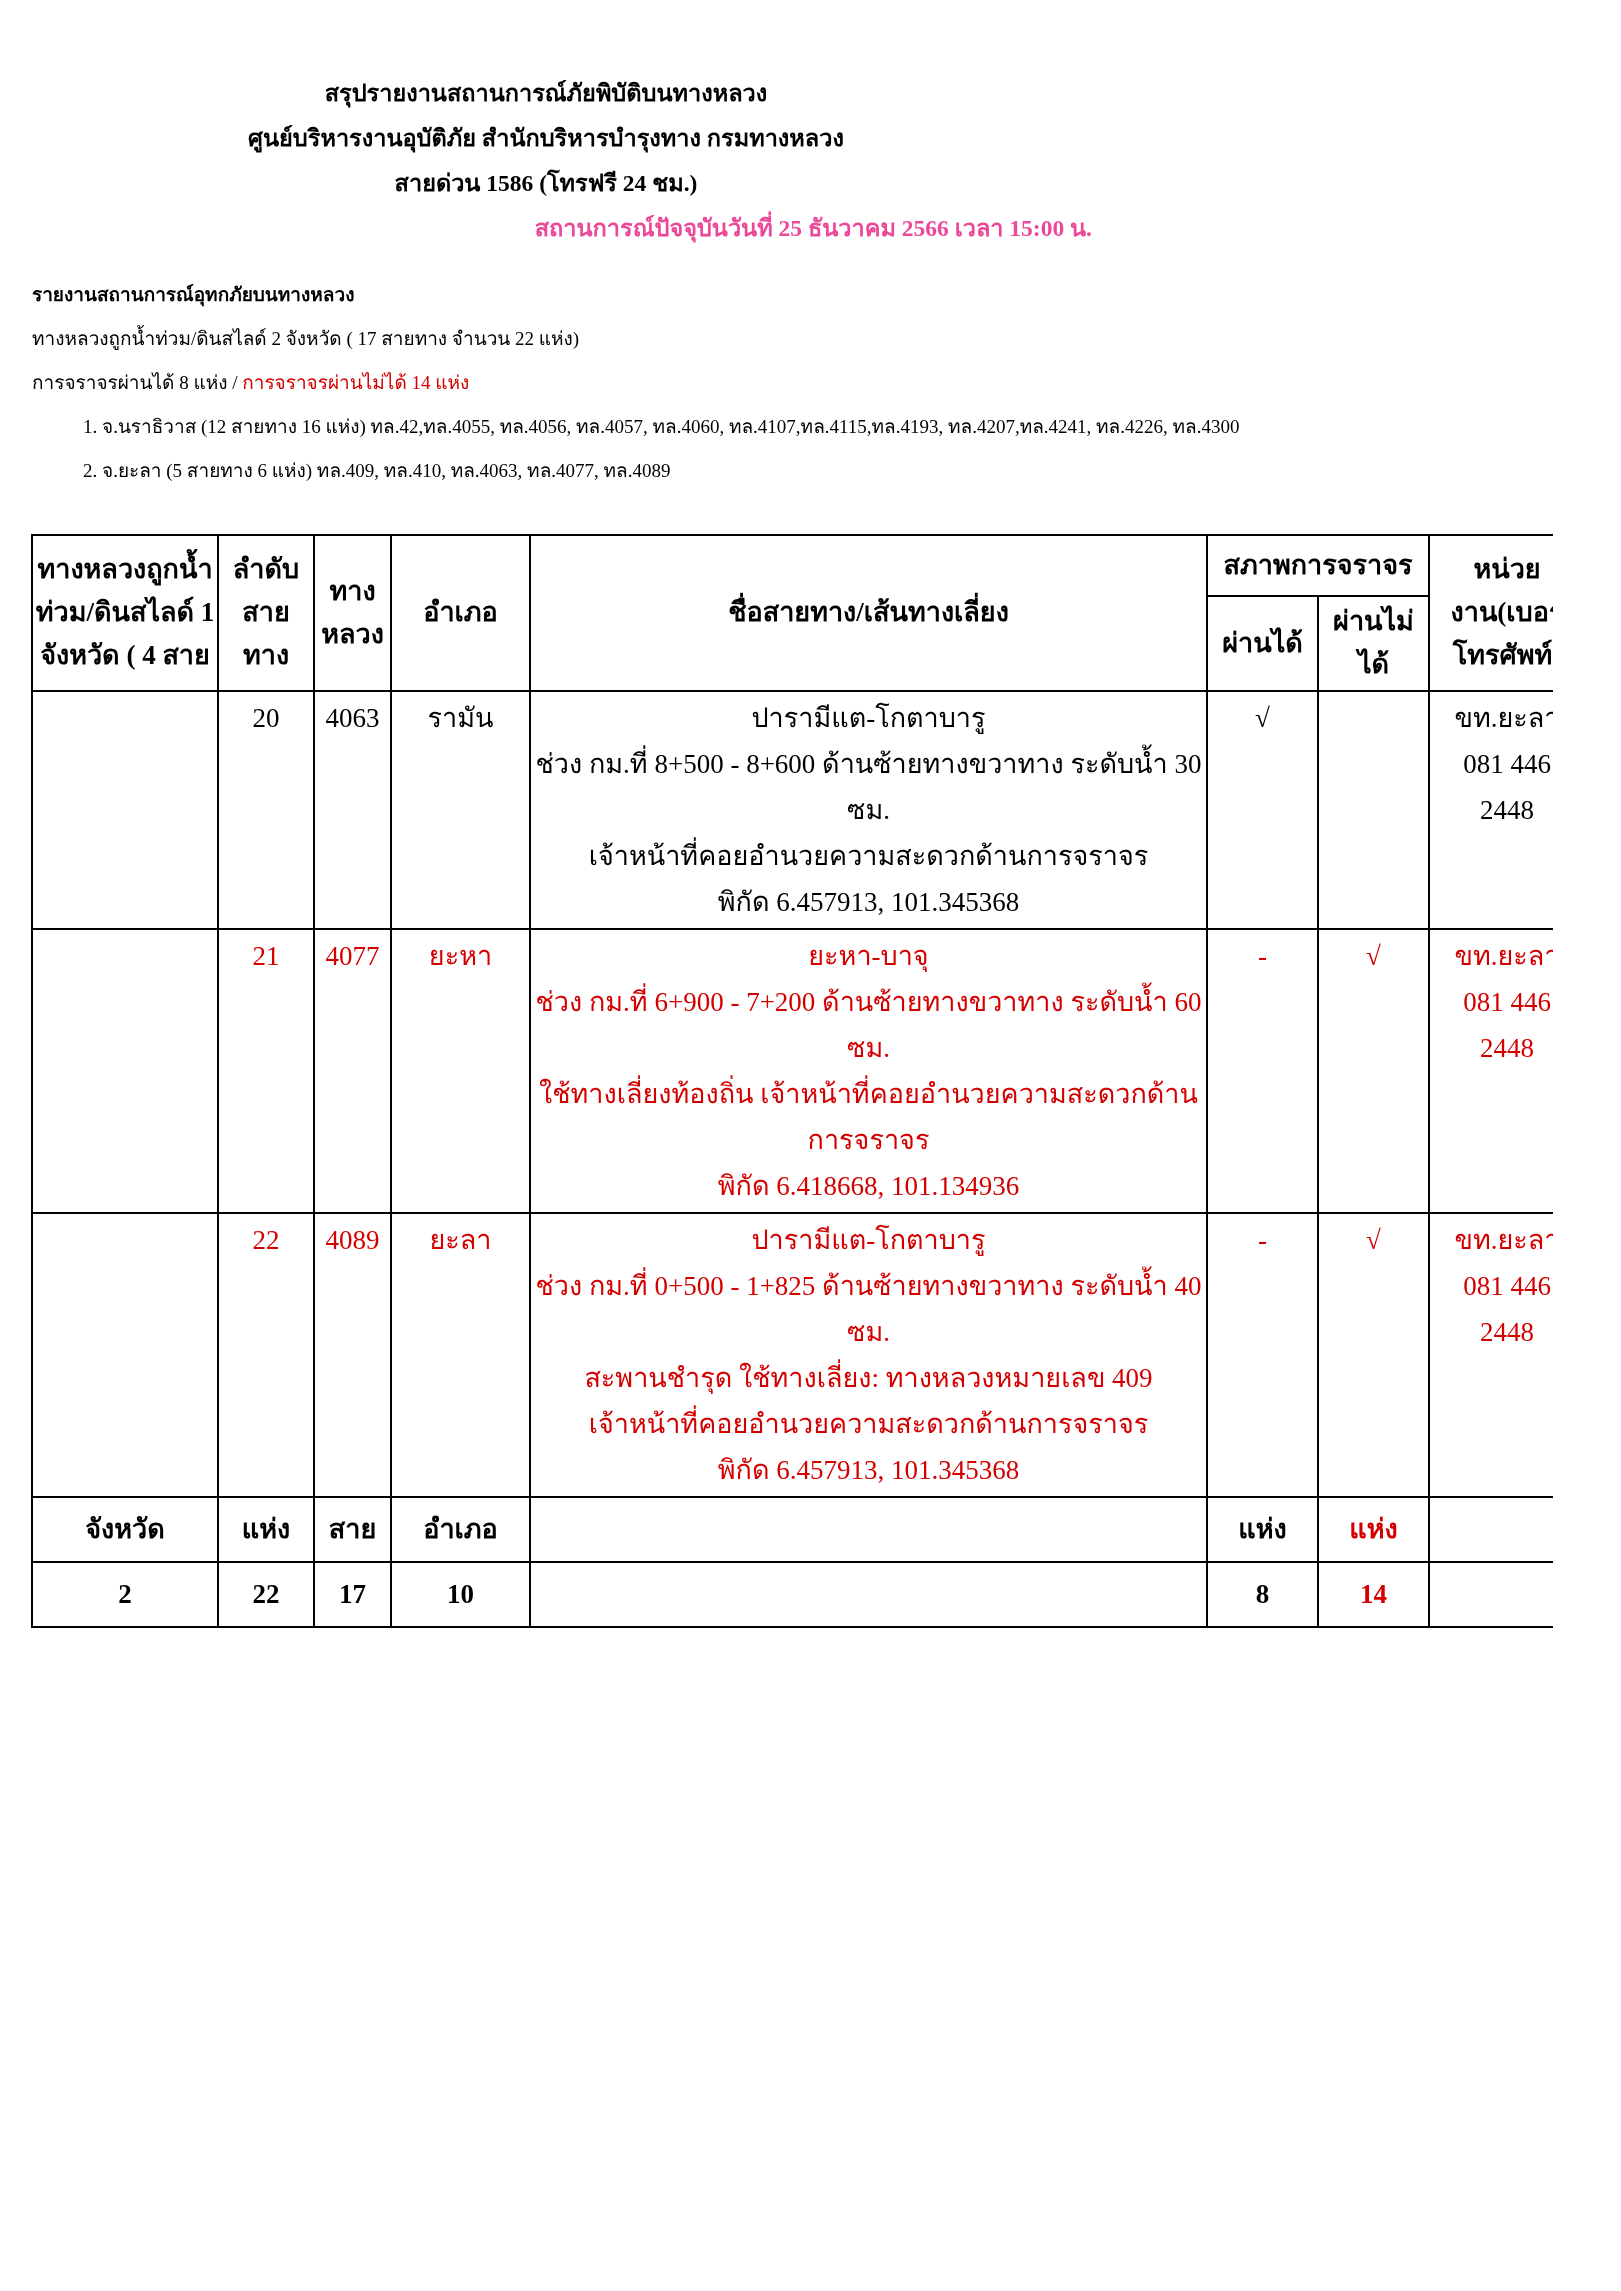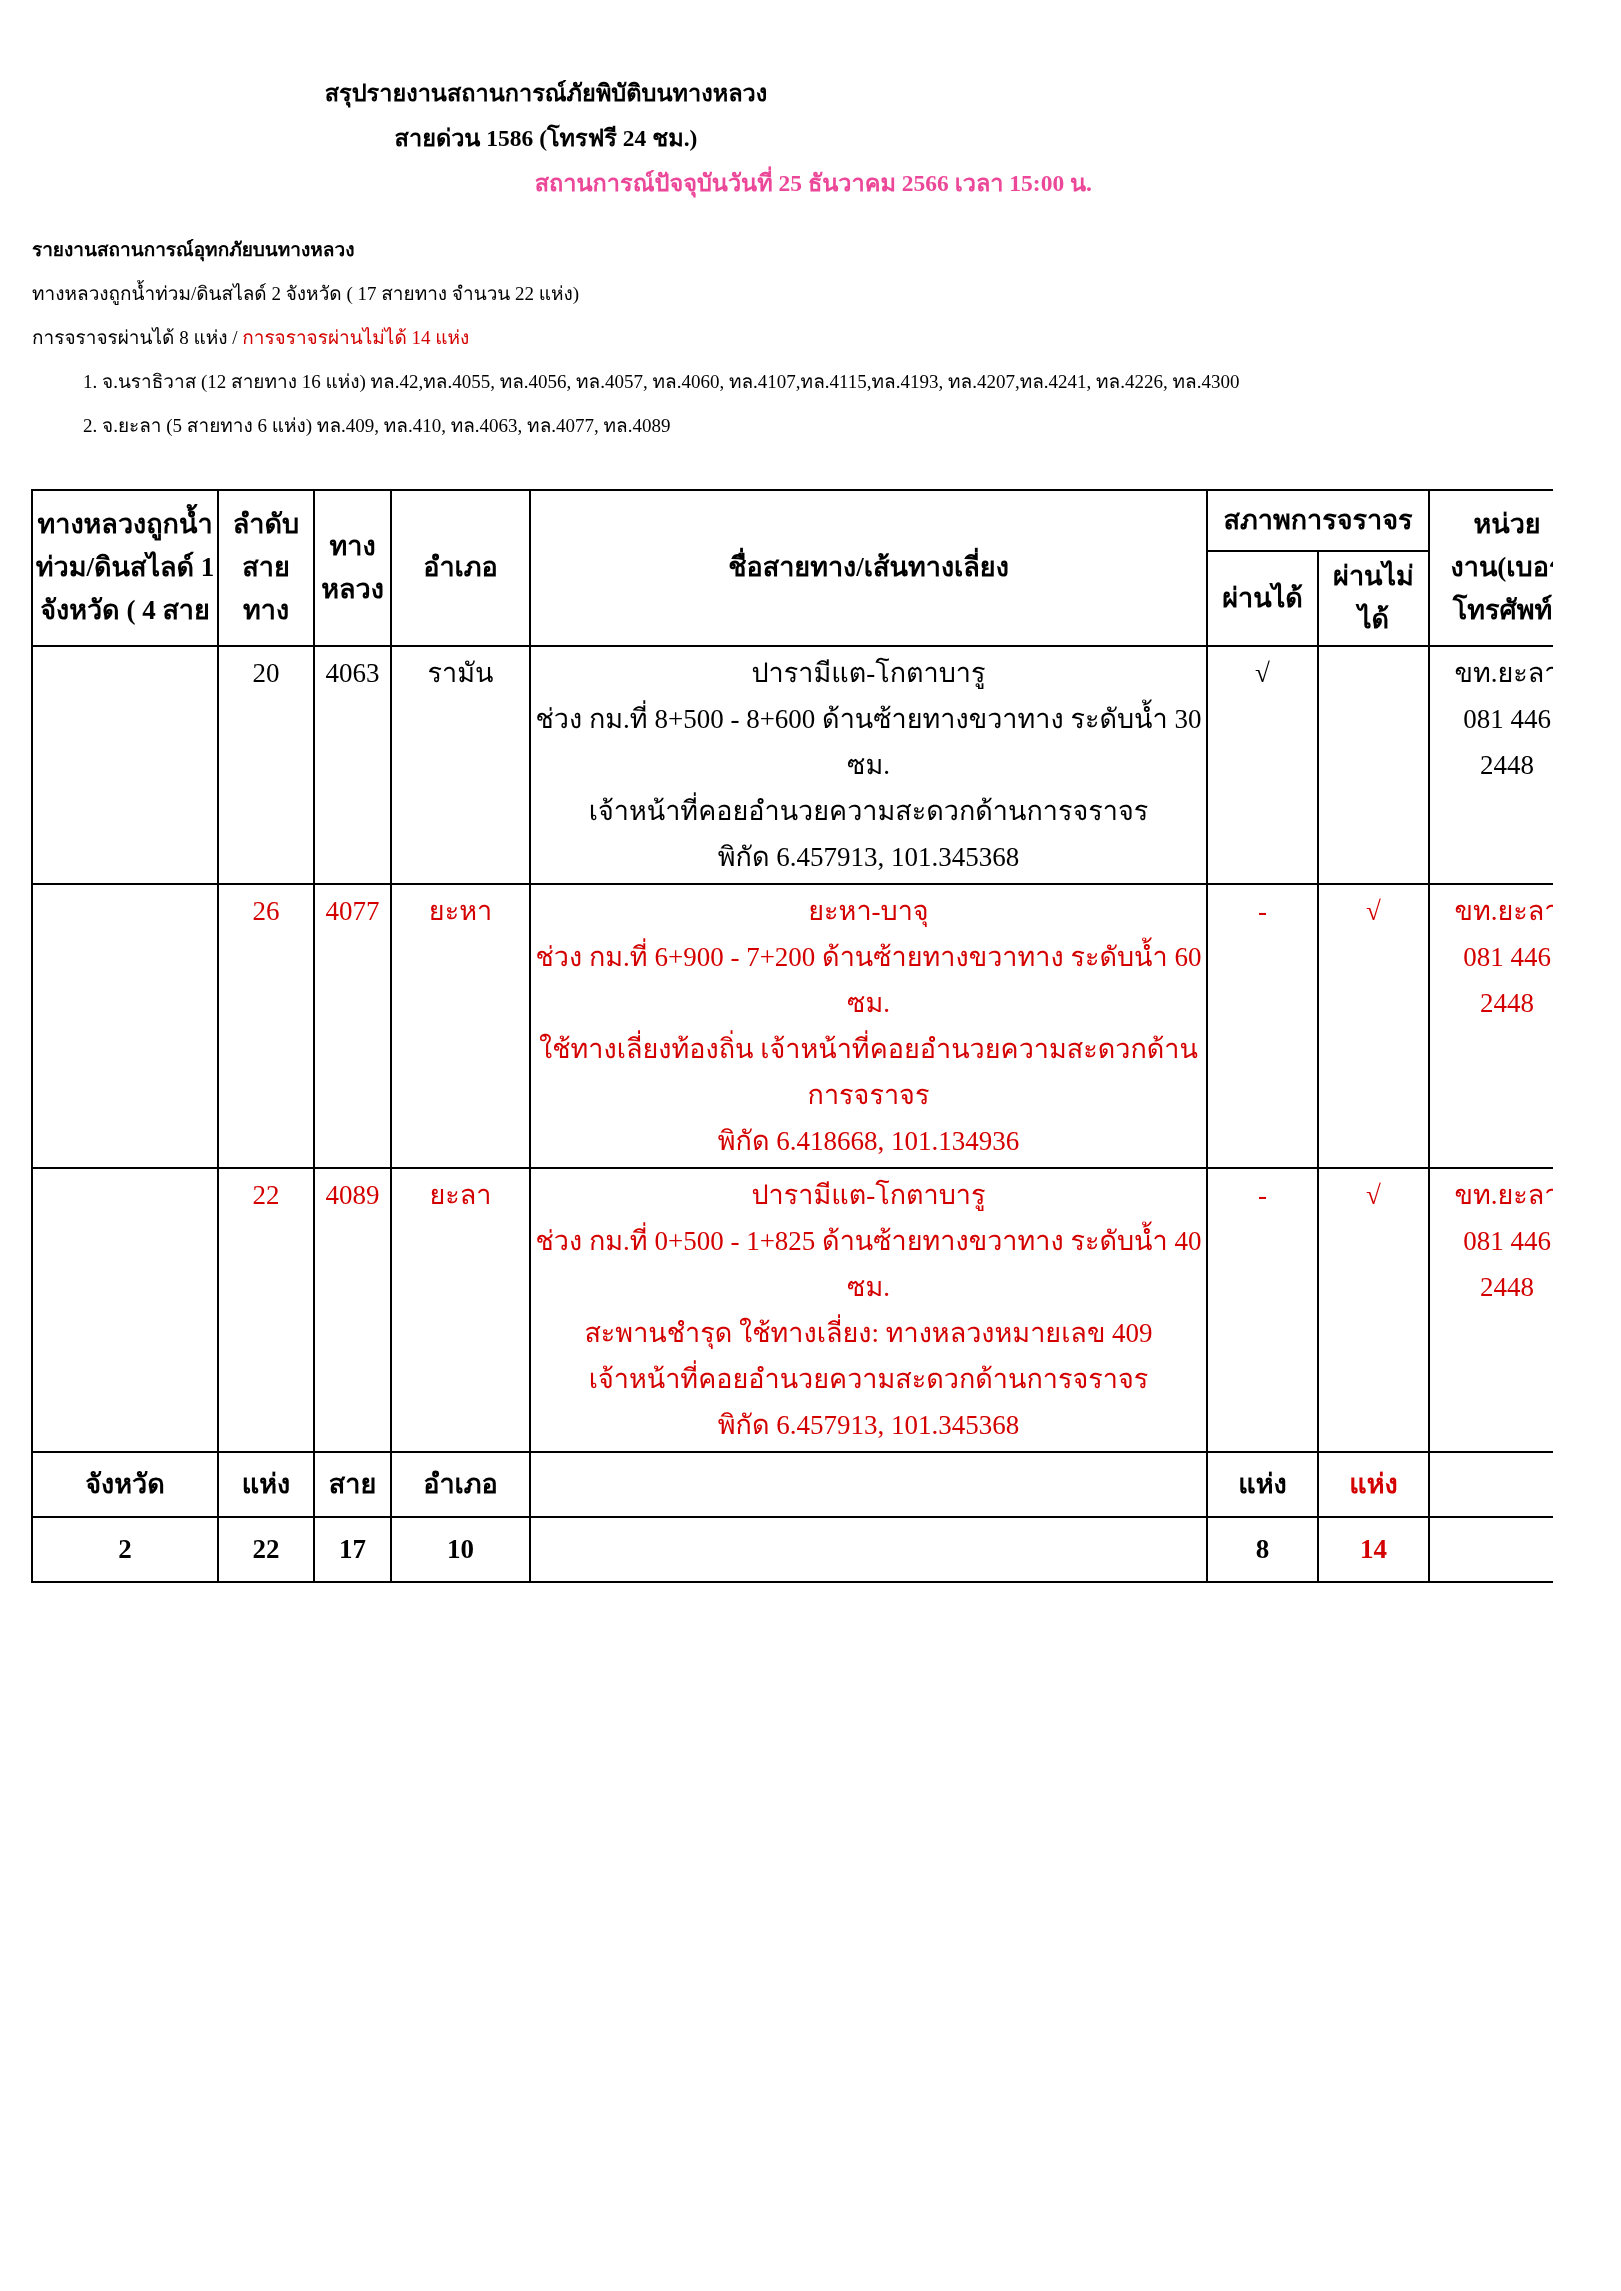--- a/index.html
+++ b/index.html
@@ -92,20 +92,21 @@
   col.c7 { width: 111px; }
   col.c8 { width: 156px; }
 </style>
 </head>
 <body>
 
 <div class="page">
 
   <div class="doc-header">
     <div class="h-line">สรุปรายงานสถานการณ์ภัยพิบัติบนทางหลวง</div>
+    <div class="h-line">ศูนย์บริหารงานอุบัติภัย สำนักบริหารบำรุงทาง กรมทางหลวง</div>
     <div class="h-line">สายด่วน 1586 (โทรฟรี 24 ชม.)</div>
     <div class="h-line blue">สถานการณ์ปัจจุบันวันที่ 25 ธันวาคม 2566 เวลา 15:00 น.</div>
   </div>
 
   <div class="intro">
     <div class="bold">รายงานสถานการณ์อุทกภัยบนทางหลวง</div>
     <div>ทางหลวงถูกน้ำท่วม/ดินสไลด์  2 จังหวัด ( 17 สายทาง จำนวน 22 แห่ง)</div>
     <div><span>การจราจรผ่านได้ 8 แห่ง / </span><span class="red">การจราจรผ่านไม่ได้ 14 แห่ง</span></div>
     <div class="province-list">
       <div>1. จ.นราธิวาส (12 สายทาง 16 แห่ง) ทล.42,ทล.4055, ทล.4056, ทล.4057, ทล.4060, ทล.4107,ทล.4115,ทล.4193, ทล.4207,ทล.4241, ทล.4226, ทล.4300</div>
@@ -154,21 +155,21 @@
 ช่วง กม.ที่ 8+500 - 8+600 ด้านซ้ายทางขวาทาง ระดับน้ำ 30 ซม.
 เจ้าหน้าที่คอยอำนวยความสะดวกด้านการจราจร
 พิกัด 6.457913, 101.345368</td>
         <td>√</td>
         <td></td>
         <td class="pre">ขท.ยะลา
 081 446 2448</td>
       </tr>
       <tr class="data-row red-row r21">
         <td></td>
-        <td>26</td>
+        <td>21</td>
         <td>4077</td>
         <td>ยะหา</td>
         <td class="pre desc-cell">ยะหา-บาจุ
 ช่วง กม.ที่ 6+900 - 7+200 ด้านซ้ายทางขวาทาง ระดับน้ำ 60 ซม.
 ใช้ทางเลี่ยงท้องถิ่น เจ้าหน้าที่คอยอำนวยความสะดวกด้านการจราจร
 พิกัด 6.418668, 101.134936</td>
         <td>-</td>
         <td>√</td>
         <td class="pre">ขท.ยะลา
 081 446 2448</td>

